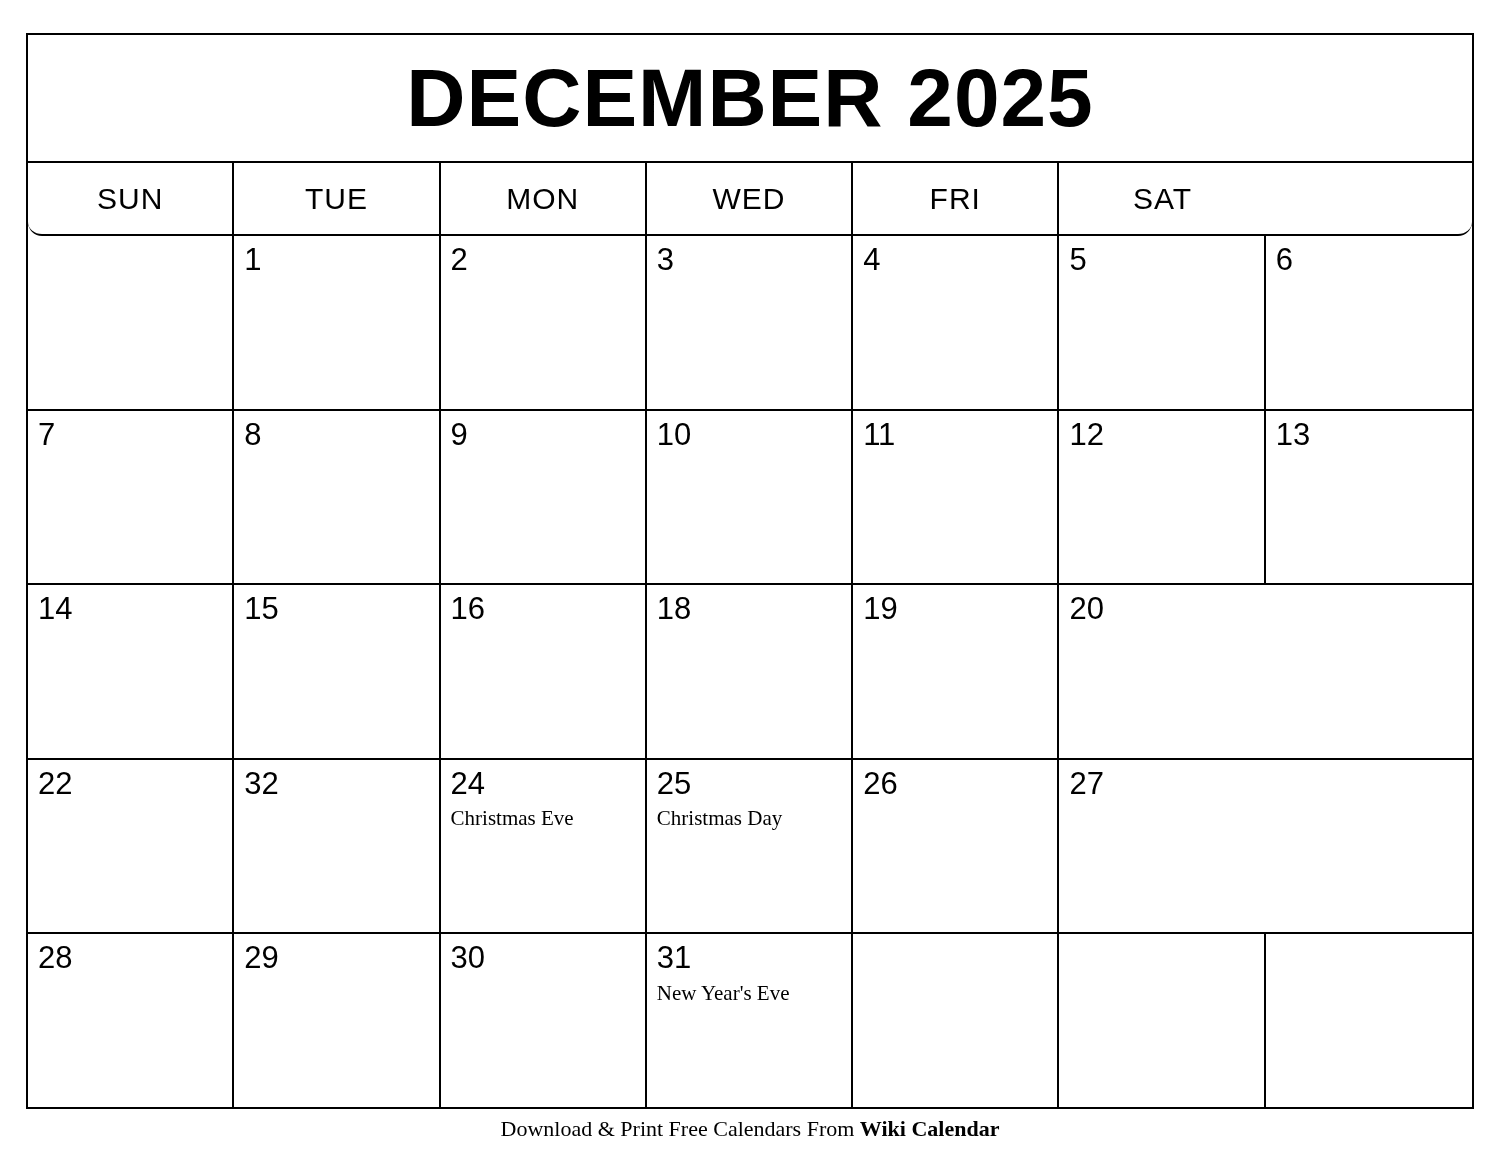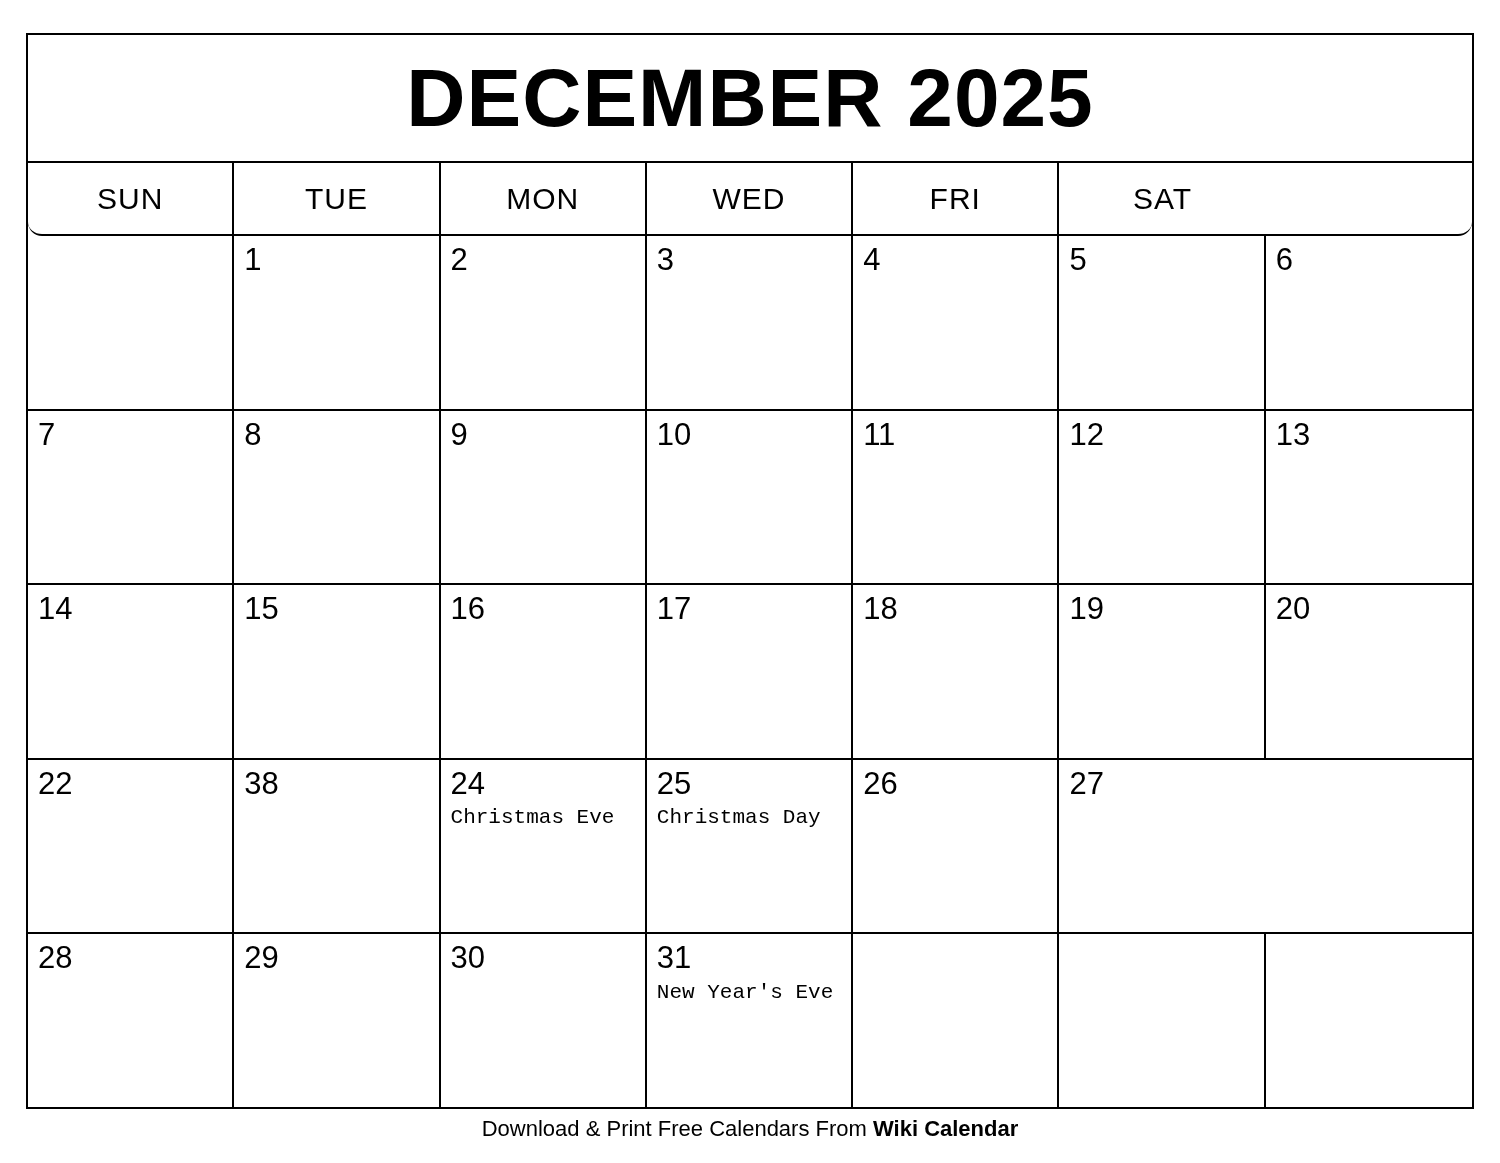--- a/index.html
+++ b/index.html
@@ -109,31 +109,31 @@
   .day-number {
     font-size: 31px;
     line-height: 1.05;
     font-family: "Liberation Sans", sans-serif;
   }
 
   .day-event {
     font-size: 21px;
     line-height: 1.25;
     margin-top: 5px;
-    font-family: Liberation Mono, monospace;
+    font-family: Liberation Serif, serif;
   }
 
   .footer {
     position: absolute;
     left: 0;
     top: 1116px;
     width: 1500px;
     text-align: center;
     font-size: 22px;
-    font-family: Liberation Sans, sans-serif;
+    font-family: Liberation Serif, serif;
   }
   .footer .brand {
     font-weight: bold;
   }
 </style>
 </head>
 <body>
 
 <div class="page">
 
@@ -223,44 +223,40 @@
         </div>
         <div class="day-cell">
           <div class="day-number">15</div>
           <div class="day-event"></div>
         </div>
         <div class="day-cell">
           <div class="day-number">16</div>
           <div class="day-event"></div>
         </div>
         <div class="day-cell">
-          <div class="day-number">17</div>
-          <div class="day-event"></div>
-        </div>
-        <div class="day-cell">
           <div class="day-number">18</div>
           <div class="day-event"></div>
         </div>
         <div class="day-cell">
           <div class="day-number">19</div>
           <div class="day-event"></div>
         </div>
         <div class="day-cell">
           <div class="day-number">20</div>
           <div class="day-event"></div>
         </div>
       </div>
 
       <div class="week-row">
         <div class="day-cell">
           <div class="day-number">22</div>
           <div class="day-event"></div>
         </div>
         <div class="day-cell">
-          <div class="day-number">38</div>
+          <div class="day-number">32</div>
           <div class="day-event"></div>
         </div>
         <div class="day-cell">
           <div class="day-number">24</div>
           <div class="day-event">Christmas Eve</div>
         </div>
         <div class="day-cell">
           <div class="day-number">25</div>
           <div class="day-event">Christmas Day</div>
         </div>

